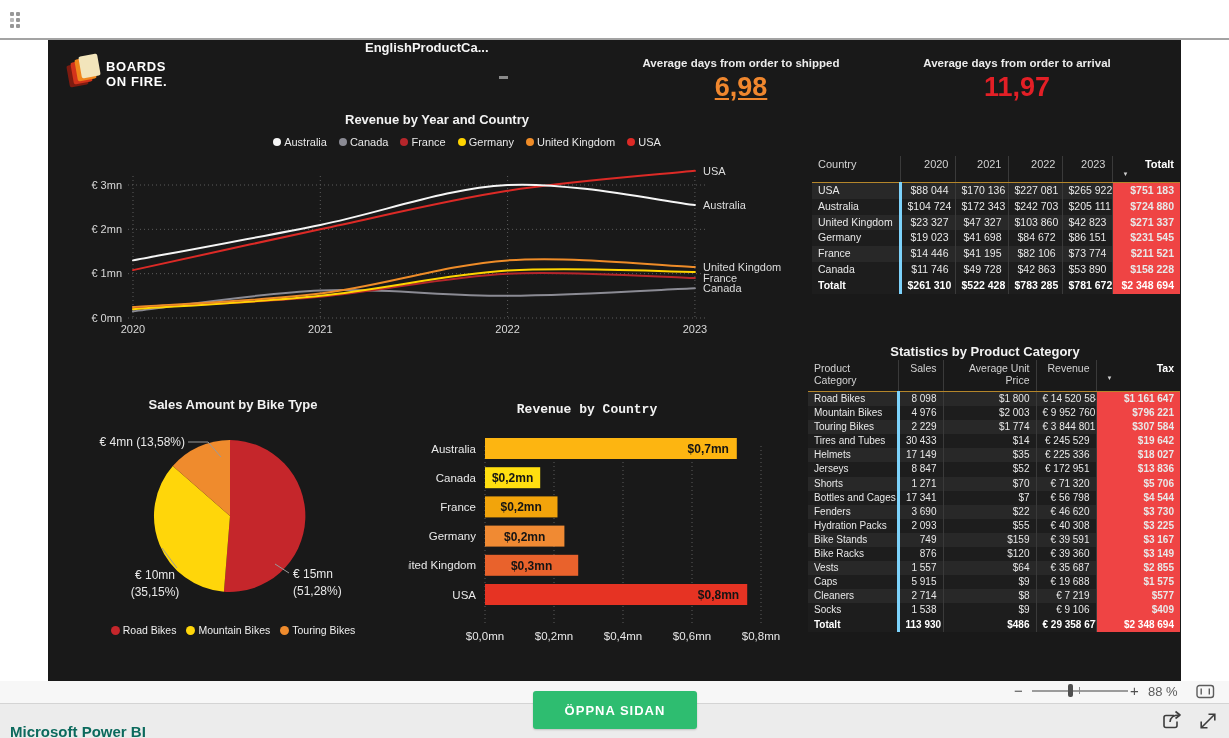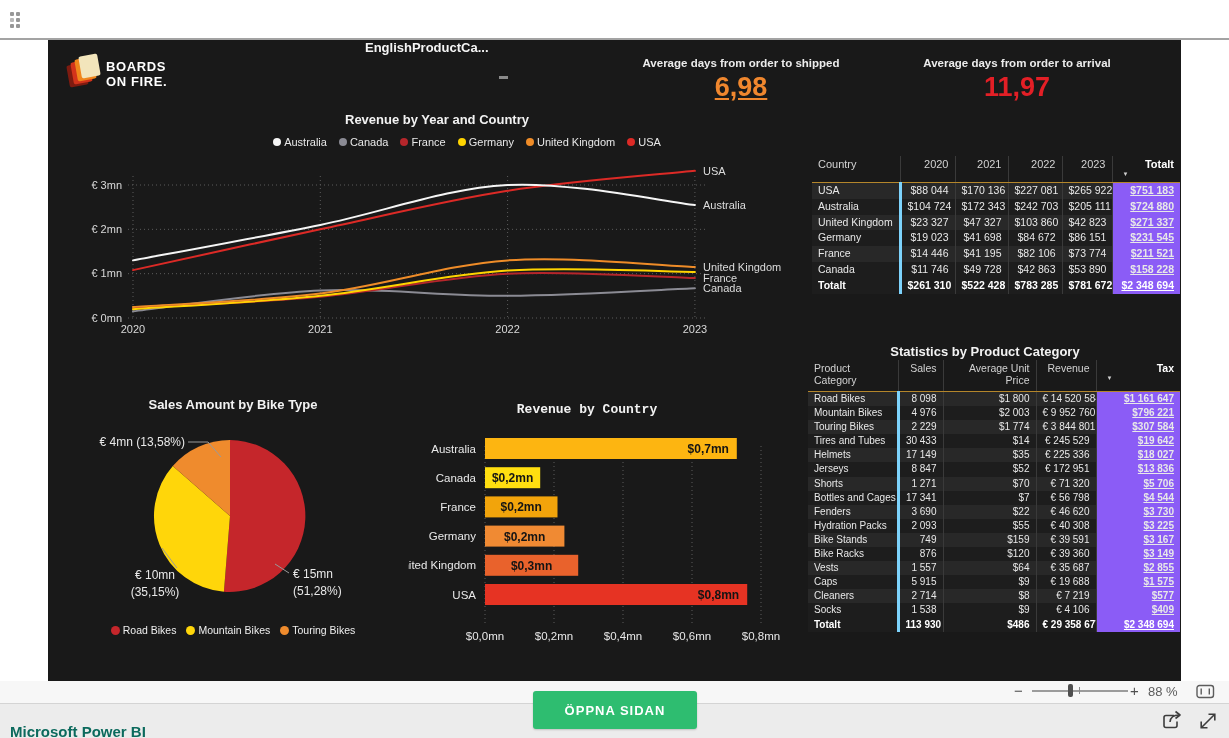--- a/index.html
+++ b/index.html
@@ -56,21 +56,21 @@
   .pbt th{font-weight:normal;color:#d2d2d2;text-align:right;padding:2px 6px 5px 6px;
     border-bottom:1px solid #b4862b;vertical-align:top;}
   .pbt th:first-child{text-align:left;}
   .pbt th.sorted{font-weight:bold;color:#fff;}
   .pbt th+th{border-left:1px solid #3a3a3a;}
   .pbt td{padding:0 6px;white-space:nowrap;overflow:hidden;}
   .pbt td+td{border-left:1px solid #3a3a3a;text-align:right;}
   .pbt td.goldline{border-left:3px solid #7dd3fc;}
   .pbt tbody tr:nth-child(odd){background:#282828;}
   .pbt tbody tr:nth-child(even){background:#1d1d1d;}
-  .pbt td:last-child{background:#8b5cf6;font-weight:bold;text-decoration:underline;}
+  .pbt td:last-child{background:#ef4444;font-weight:bold;}
   .pbt tfoot tr{background:#1d1d1d;}
   .pbt tfoot td{font-weight:bold;color:#fff;}
   .tax{font-size:10.5px;} .tax th{font-size:11px;} .tax tbody td,.tax tfoot td{line-height:15.8px;}
   .stats{font-size:10px;} .stats th{font-size:10.5px;} .stats tbody td,.stats tfoot td{line-height:14.1px;}
   .arr{display:block;font-size:6px;line-height:5px;color:#cfcfcf;margin-top:2px;text-align:left;padding-left:4px;}
 
   
   #pieTitle{left:35px;top:357px;width:300px;}
   #pieSvg{left:30px;top:378px;}
   .plab{fill:#e8e8e8;font-size:12px;}
@@ -404,21 +404,21 @@
             <td class="">Cleaners</td>
             <td class="goldline">2 714</td>
             <td class="">$8</td>
             <td class="">€ 7 219</td>
             <td class="">$577</td>
           </tr>
           <tr>
             <td class="">Socks</td>
             <td class="goldline">1 538</td>
             <td class="">$9</td>
-            <td class="">€ 4 106</td>
+            <td class="">€ 9 106</td>
             <td class="">$409</td>
           </tr>
         </tbody>
         <tfoot>
           <tr>
             <td class="">Totalt</td>
             <td class="goldline">113 930</td>
             <td class="">$486</td>
             <td class="">€ 29 358 677</td>
             <td class="">$2 348 694</td>

